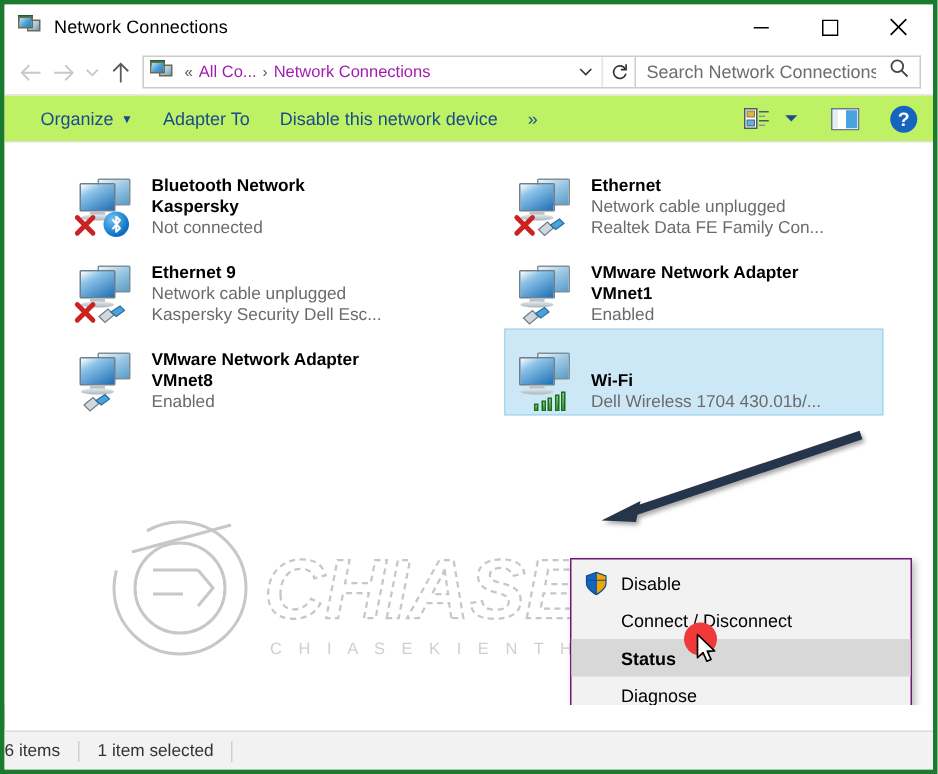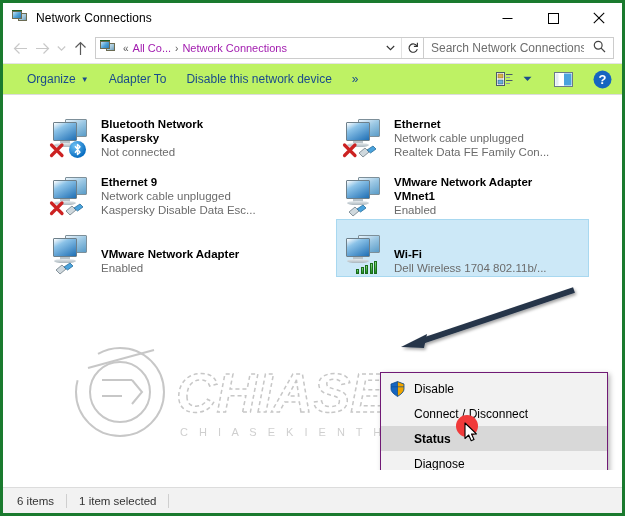--- a/index.html
+++ b/index.html
@@ -300,21 +300,20 @@
 
   
   #statusbar {
     position: absolute;
     left: 0; bottom: 0;
     width: 100%;
     height: 26px;
     background: #f2f2f2;
     border-top: 1px solid #dcdcdc;
     display: flex; align-items: center;
-    padding-left: 14px;
     z-index: 10;
   }
   .sb-text { font-size: 11.5px; color: #333; }
   .sb-div { width: 1px; height: 14px; background: #cfcfcf; margin: 0 12px; }
 </style>
 </head>
 <body>
 
 <div id="screen">
 
@@ -511,21 +510,21 @@
             <path d="M2.5 3 L13 13.5 M13 3 L2.5 13.5" stroke="#cc2222" stroke-width="3.2" stroke-linecap="round"></path>
           </svg>
           <svg class="badge-plug" viewBox="0 0 19 13">
             <path d="M1 8 L7 3 L11 7 L5 12 Z" fill="#cfd8dd" stroke="#6d7c86" stroke-width="0.8"></path>
             <path d="M9 5 L15 1 L18 4 L12.5 8 Z" fill="#4aa3dd" stroke="#2a6d99" stroke-width="0.8"></path>
           </svg>
         </div>
         <div class="conn-text">
           <div class="conn-name">Ethernet 9</div>
           <div class="conn-sub">Network cable unplugged</div>
-          <div class="conn-sub">Kaspersky Disable Data Esc...</div>
+          <div class="conn-sub">Kaspersky Security Dell Esc...</div>
         </div>
       </div>
 
       <div class="conn">
         <div class="conn-icon">
           <div class="mon-back"></div>
             <div class="mon-front"></div>
           <div class="mon-stand"></div>
             <div class="mon-foot"></div>
           <svg class="badge-plug" style="left:6px;top:29px" viewBox="0 0 19 13">
@@ -546,41 +545,42 @@
             <div class="mon-front"></div>
           <div class="mon-stand"></div>
             <div class="mon-foot"></div>
           <svg class="badge-plug" style="left:6px;top:29px" viewBox="0 0 19 13">
             <path d="M1 8 L7 3 L11 7 L5 12 Z" fill="#cfd8dd" stroke="#6d7c86" stroke-width="0.8"></path>
             <path d="M9 5 L15 1 L18 4 L12.5 8 Z" fill="#4aa3dd" stroke="#2a6d99" stroke-width="0.8"></path>
           </svg>
         </div>
         <div class="conn-text">
           <div class="conn-name">VMware Network Adapter</div>
+          <div class="conn-name">VMnet8</div>
           <div class="conn-sub">Enabled</div>
         </div>
       </div>
 
       <div class="conn selected">
         <div class="conn-icon">
           <div class="mon-back"></div>
             <div class="mon-front"></div>
           <div class="mon-stand"></div>
             <div class="mon-foot"></div>
           <div class="badge-signal">
             <i style="height:5px"></i>
               <i style="height:7px"></i>
               <i style="height:9px"></i>
               <i style="height:11px"></i>
               <i style="height:13px"></i>
           </div>
         </div>
         <div class="conn-text">
           <div class="conn-name">Wi-Fi</div>
-          <div class="conn-sub">Dell Wireless 1704 802.11b/...</div>
+          <div class="conn-sub">Dell Wireless 1704 430.01b/...</div>
         </div>
       </div>
     </div>
 
     <svg id="arrow-anno" viewBox="0 0 190 70">
       <defs>
         <filter id="ashadow" x="-20%" y="-20%" width="150%" height="150%">
           <feDropShadow dx="1.5" dy="2" stdDeviation="1.4" flood-color="#000" flood-opacity="0.35"></feDropShadow>
         </filter>
       </defs>

